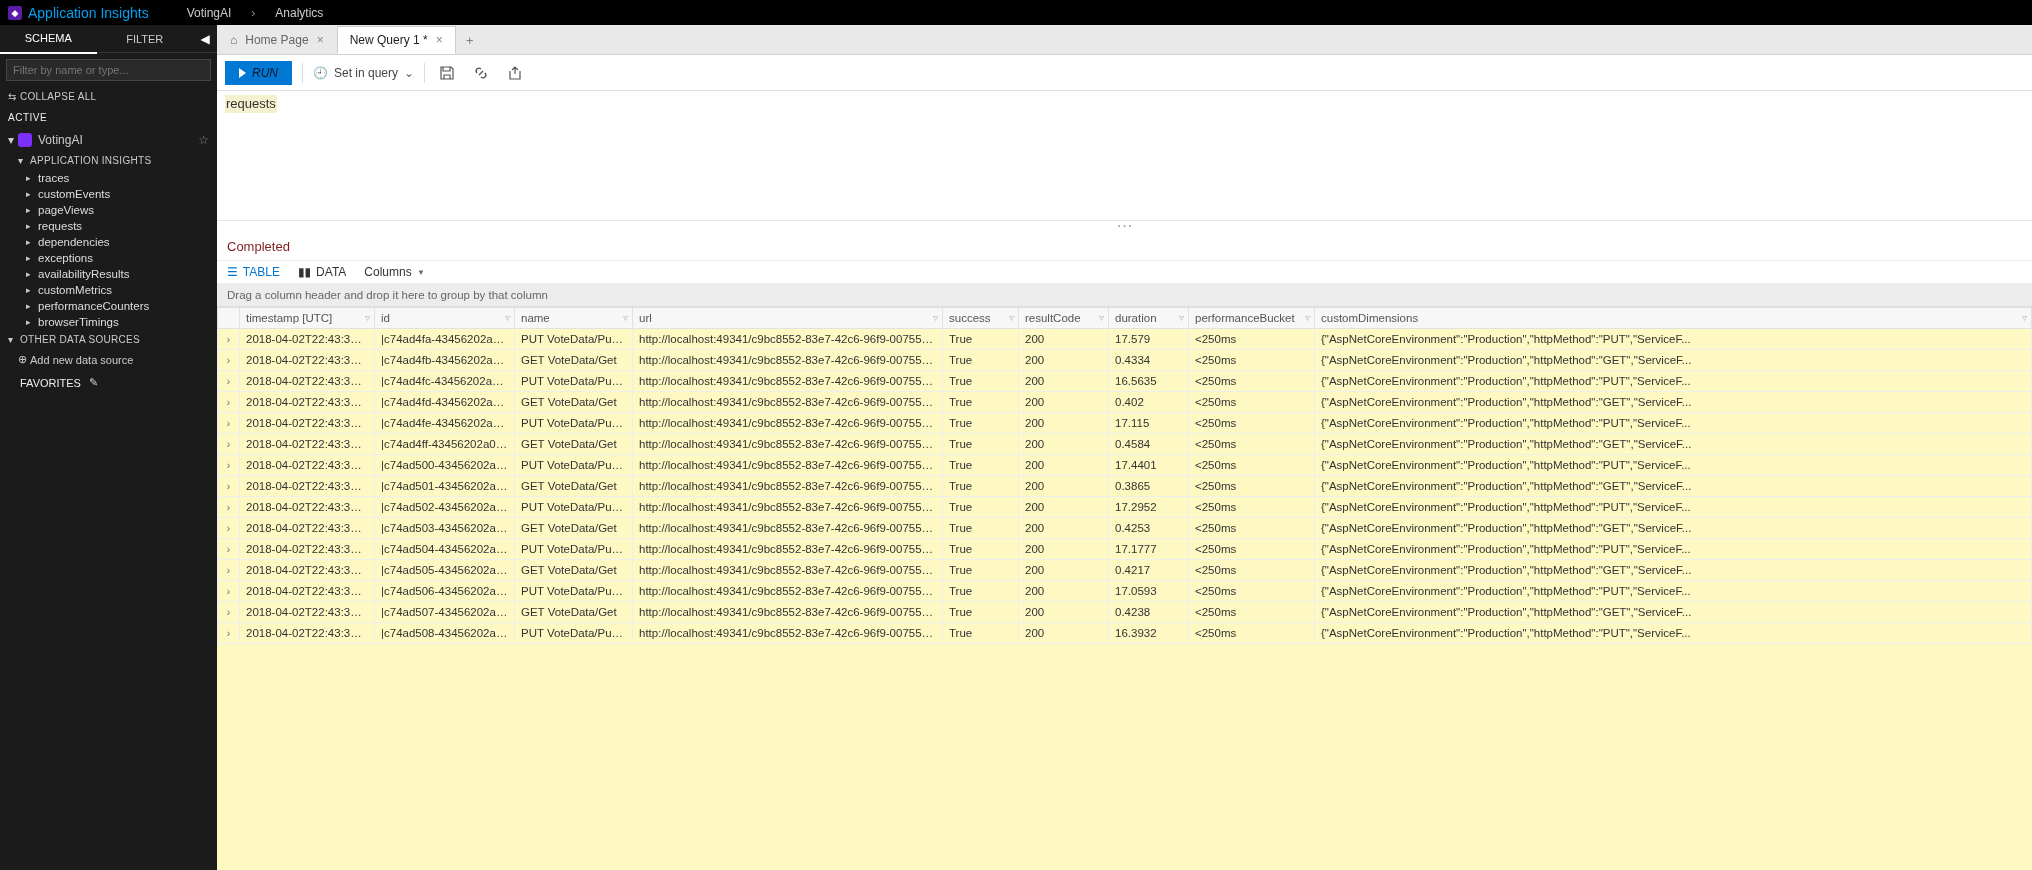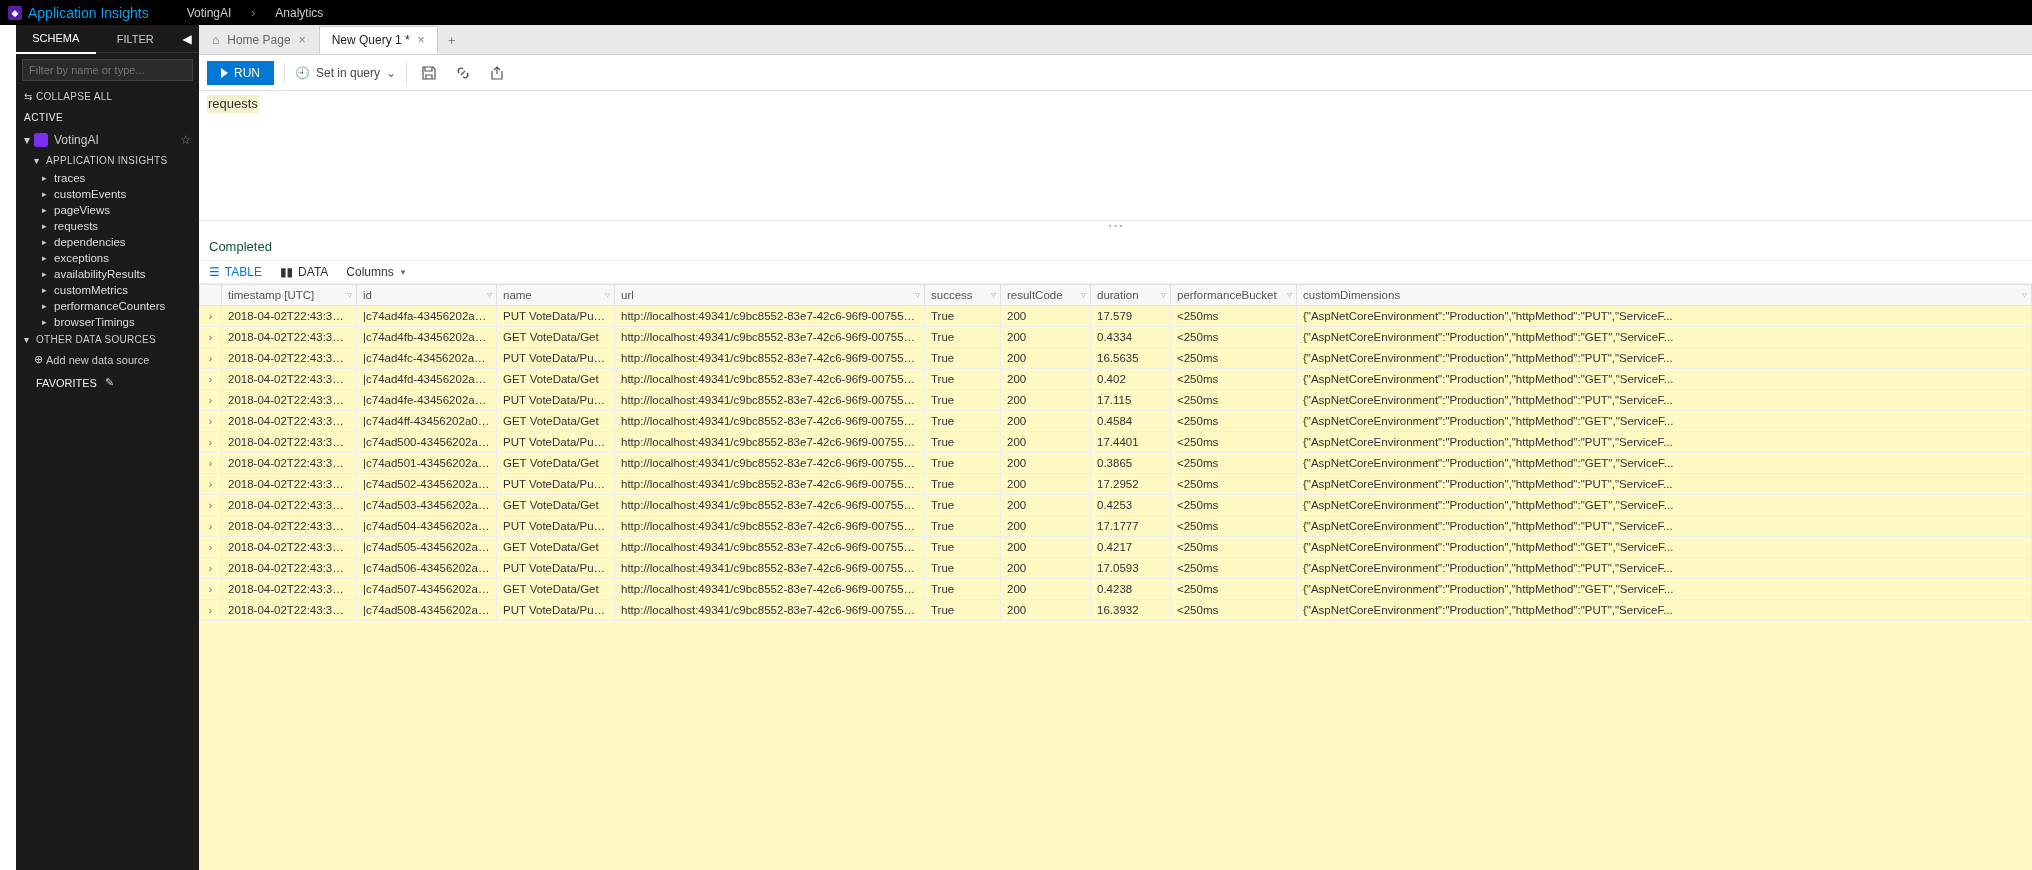--- a/index.html
+++ b/index.html
@@ -6,21 +6,21 @@
 body { background: #fff; font-size: 12px; color: #333; overflow: hidden; }
 
 .topbar { height: 25px; background: #000; color: #ccc; display: flex; align-items: center; padding: 0 8px; }
 .topbar .ai-icon { width: 14px; height: 14px; background: #5a1da8; border-radius: 2px; margin-right: 6px; display: inline-flex; align-items:center; justify-content:center; color:#fff; font-size:9px;}
 .topbar .brand { color: #00a1f1; font-size: 14px; margin-right: 28px; }
 .topbar .bc { color: #ccc; font-size: 12px; margin: 0 10px; }
 .topbar .bc.sep { color: #888; }
 
 .shell { display: flex; height: calc(100vh - 25px); }
 
-.sidebar { width: 183px; background: #1b1b1b; color: #ccc; display: flex; flex-direction: column; margin-left: 16px; }
+.sidebar { width: 217px; background: #1b1b1b; color: #ccc; display: flex; flex-direction: column; }
 .sb-tabs { display: flex; height: 28px; border-bottom: 1px solid #333; align-items: center; }
 .sb-tab { flex: 1; text-align: center; font-size: 11px; color: #ccc; cursor: pointer; line-height:28px;}
 .sb-tab.active { border-bottom: 2px solid #fff; color: #fff; }
 .sb-collapse { width: 24px; text-align: center; color: #fff; cursor:pointer; line-height:28px;}
 .sb-filter { padding: 6px; }
 .sb-filter input { width: 100%; background: #2a2a2a; border: 1px solid #444; color: #aaa; padding: 4px 20px 4px 6px; font-size: 11px; }
 .sb-row { display: flex; align-items: center; padding: 4px 8px; font-size: 11px; cursor: pointer; color:#ccc;}
 .sb-row.small { font-size: 10px; letter-spacing: .3px; }
 .sb-row .caret { width: 12px; display:inline-block; color:#ccc;}
 .sb-section { padding: 6px 8px; font-size: 10px; letter-spacing: .5px; text-transform: uppercase; color:#eee;}
@@ -34,36 +34,36 @@
 
 .main { flex:1; display:flex; flex-direction:column; background:#f7f7f7; min-width:0;}
 .tabs { height:30px; background:#e9e9e9; border-bottom:1px solid #d0d0d0; display:flex; align-items:flex-end;}
 .tab { height:28px; padding:0 12px; display:flex; align-items:center; font-size:12px; color:#555; border:1px solid transparent; gap:8px; cursor:pointer;}
 .tab.home { color:#666;}
 .tab.active { background:#fff; border:1px solid #ccc; border-bottom:1px solid #fff; color:#222;}
 .tab .close{color:#888; font-size:12px;}
 .tab-add{width:28px;text-align:center;color:#666;cursor:pointer;line-height:28px;}
 
 .toolbar{height:36px;background:#fff;border-bottom:1px solid #e0e0e0;display:flex;align-items:center;padding:0 8px;gap:10px;}
-.run-btn{background:#0078d4;color:#fef9c3;border:none;padding:5px 14px;font-size:12px;display:flex;align-items:center;gap:6px;cursor:pointer;}
+.run-btn{background:#0078d4;color:#0f172a;border:none;padding:5px 14px;font-size:12px;display:flex;align-items:center;gap:6px;cursor:pointer;font-style:italic;}
 .run-btn .tri{width:0;height:0;border-left:7px solid #fff;border-top:5px solid transparent;border-bottom:5px solid transparent;}
 .toolbar .divider{width:1px;height:20px;background:#ddd;}
 .toolbar .ctrl{display:flex;align-items:center;gap:6px;color:#444;font-size:12px;cursor:pointer;}
 .toolbar .icon-btn{color:#555;cursor:pointer;padding:4px;}
 .toolbar .chev{color:#666;}
 
 .editor{background:#fff;padding:4px 8px;font-family:Consolas,monospace;font-size:13px;min-height:130px;border-bottom:1px solid #e5e5e5;line-height:1.4;}
 .editor .kw{color:#0000ff;}
 .editor .fn{color:#000;} .editor .num{color:#008800;}
 .editor .pipe{color:#999;}
 .editor .tok{background:#f4f1cf;display:inline-block;padding:0 1px;}
 
 .ellips{ text-align:center;color:#aaa;font-size:16px;line-height:10px;height:12px;background:#fff;}
 
-.status{padding:6px 10px;font-size:13px;color:#14532d;background:#fff;}
+.status{padding:6px 10px;font-size:13px;color:#7f1d1d;background:#fff;}
 
 .result-toolbar{display:flex;align-items:center;gap:18px;padding:4px 10px;background:#fff;border-top:1px solid #eee;border-bottom:1px solid #eee;}
 .rt-item{display:flex;align-items:center;gap:5px;font-size:12px;color:#333;cursor:pointer;}
 .rt-item.active{color:#0078d4;}
 .rt-item .chev2{font-size:9px;color:#666;margin-left:2px;}
 
 .groupbar{background:#ececec;color:#666;padding:5px 10px;font-size:11.5px;border-bottom:1px solid #ddd;}
 
 .grid{flex:1;overflow:auto;background:#fef9c3;}
 table{width:100%;border-collapse:collapse;table-layout:fixed;}
@@ -228,20 +228,21 @@
       <div class="rt-item">
         <span>▮▮</span>
         <span>DATA</span>
       </div>
       <div class="rt-item">
         <span>Columns</span>
         <span class="chev2">▾</span>
       </div>
     </div>
 
+    <div class="groupbar">Drag a column header and drop it here to group by that column</div>
 
     <div class="grid">
       <table>
         <colgroup>
           <col class="c-exp">
             <col class="c-ts">
             <col class="c-id">
             <col class="c-name">
             <col class="c-url">
           <col class="c-succ">

